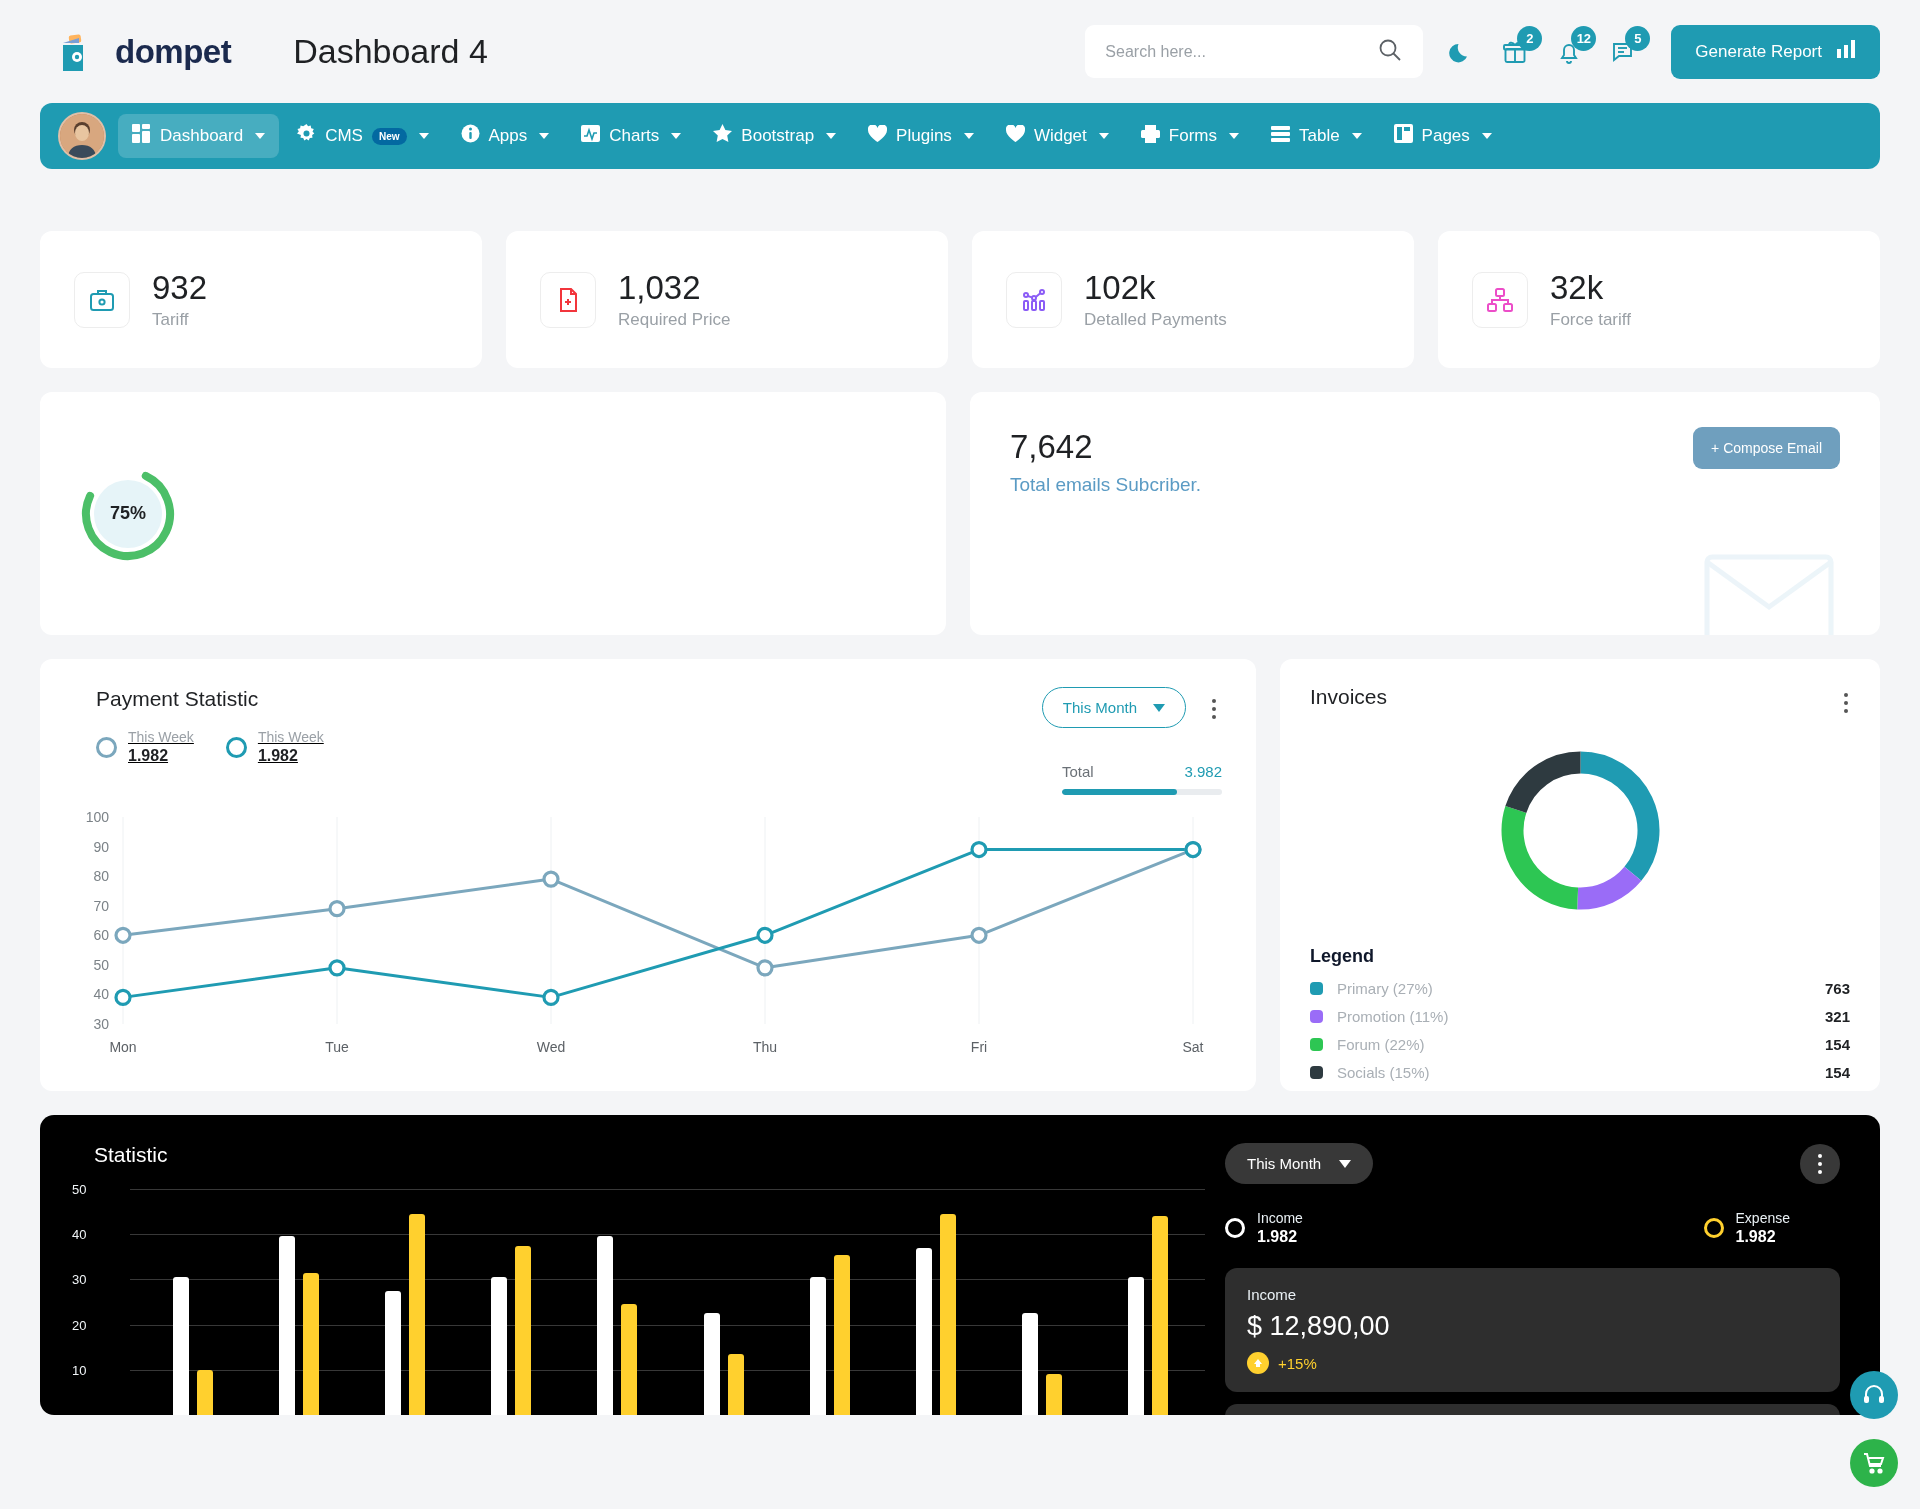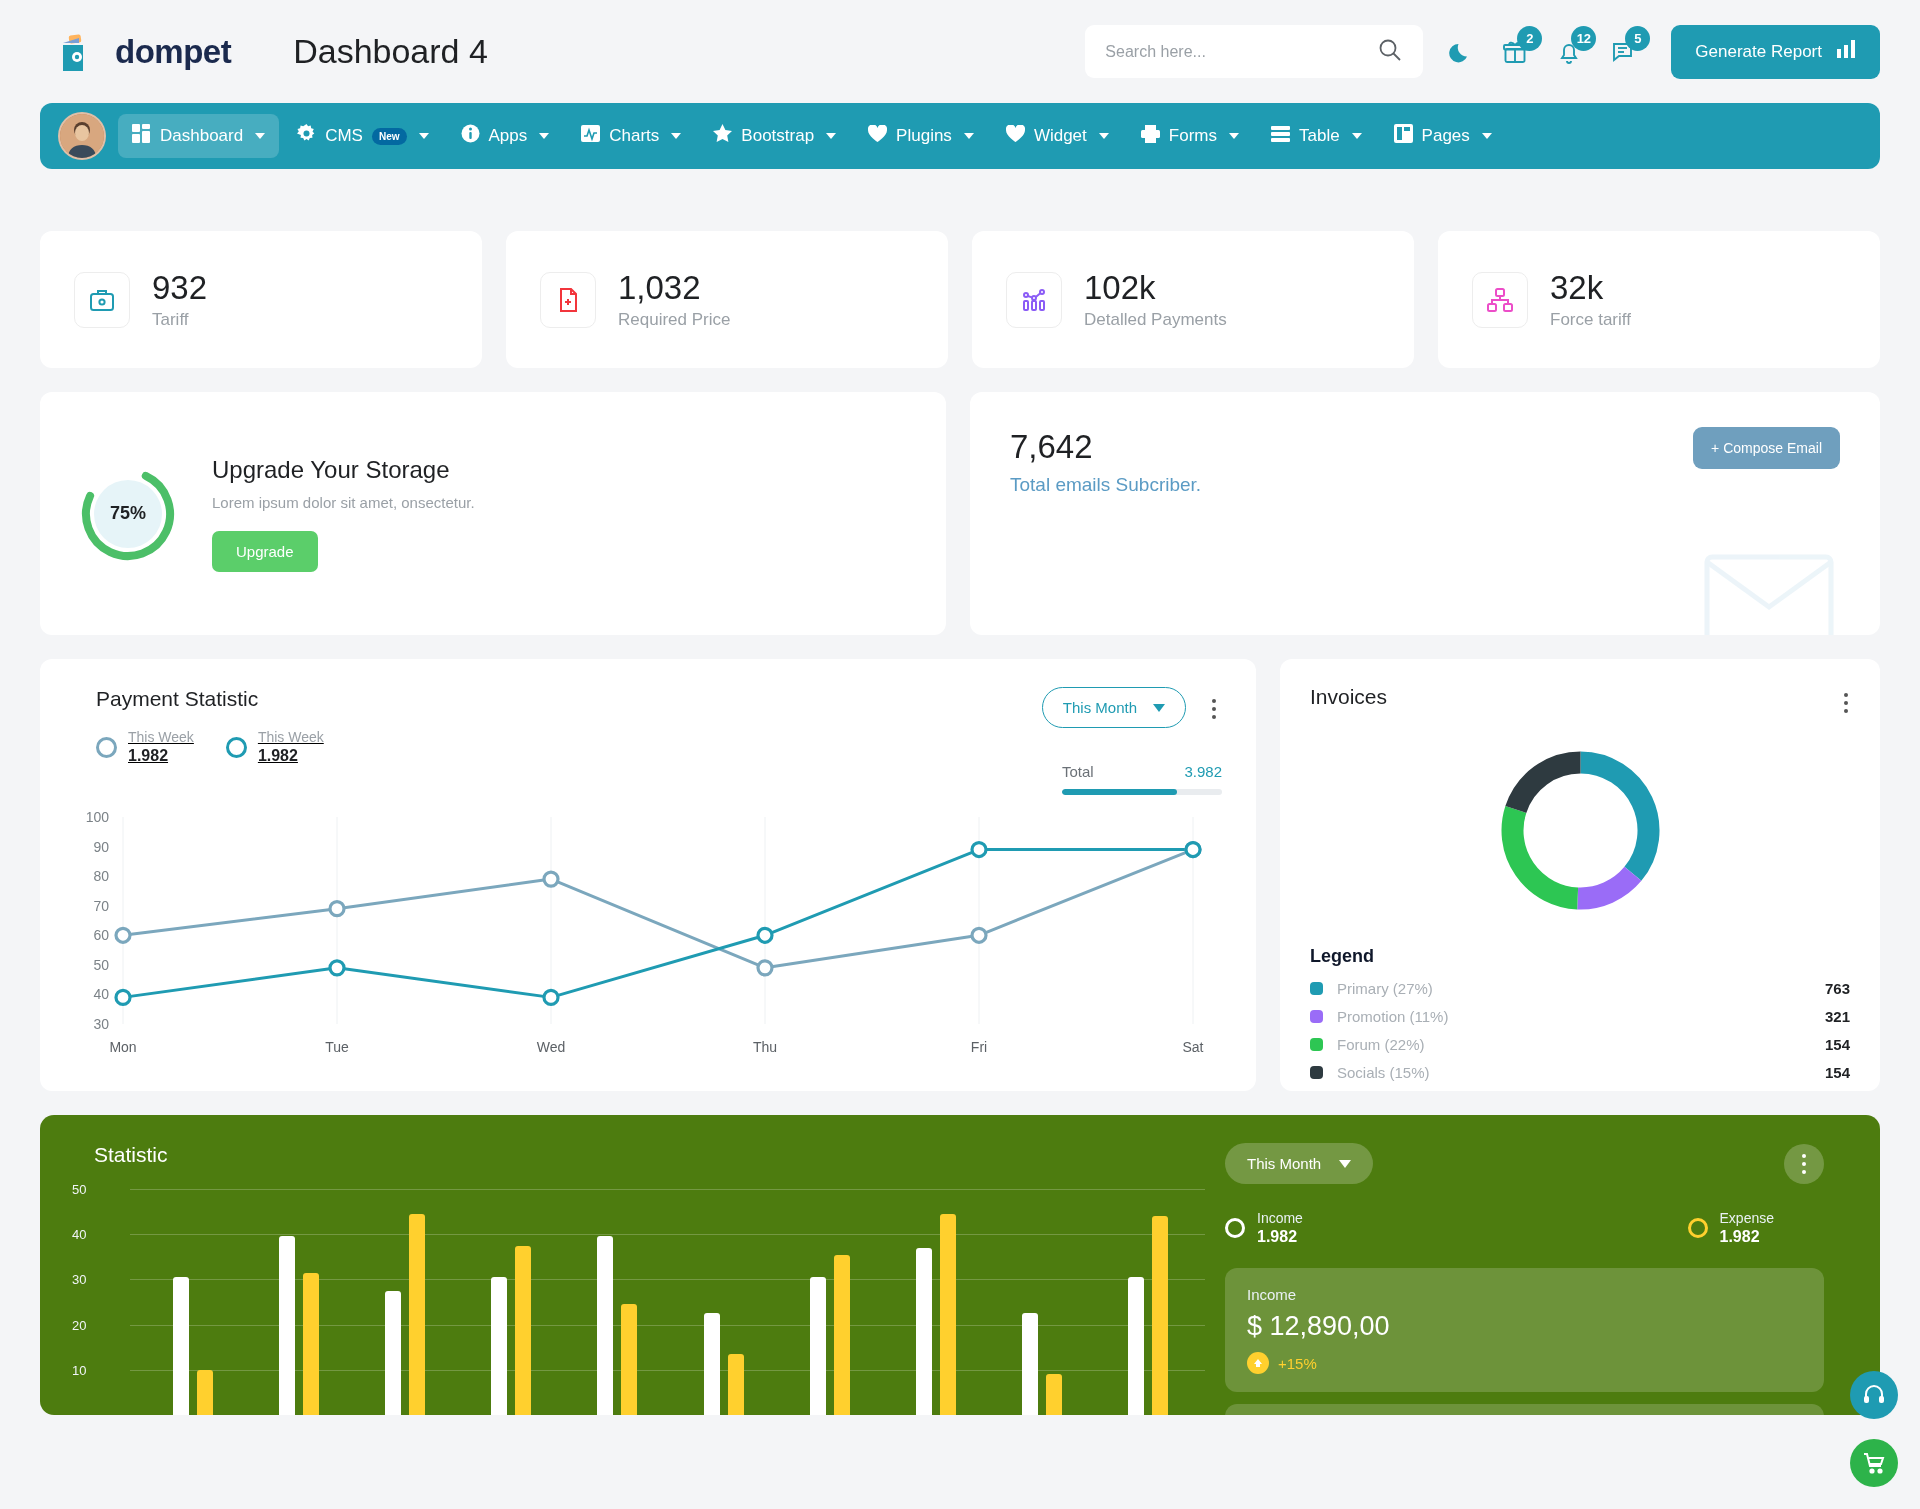--- a/index.html
+++ b/index.html
@@ -110,22 +110,22 @@
   .total-fill { height: 100%; background: #1f9bb2; border-radius: 3px; }
   .inv-card { flex: 1; height: 432px; padding: 26px 30px; position: relative; }
   .inv-title { font-size: 21px; color: #1f2124; }
   .legend-hd { font-size: 18px; font-weight: 700; color: #0f172a; margin-bottom: 13px; }
   .lrow { display: flex; align-items: center; font-size: 15px; margin-bottom: 11px; }
   .lrow .sw { width: 13px; height: 13px; border-radius: 4px; margin-right: 14px; flex: none; }
   .lrow .nm { color: #a9afb5; }
   .lrow .vl { margin-left: auto; color: #1f2124; font-weight: 700; }
   
   .stat-panel {
-    margin-top: 24px; background: #4d7c0f; border-radius: 14px; height: 300px;
-    display: flex; padding: 28px 16px 0 0; position: relative; overflow: hidden;
+    margin-top: 24px; background: #000000; border-radius: 14px; height: 300px;
+    display: flex; padding: 28px 0 0 0; position: relative; overflow: hidden;
   }
   .sp-left { width: 1175px; position: relative; padding-left: 28px; }
   .sp-title { font-size: 21px; color: #fff; margin-left: 26px; }
   .barchart { position: absolute; left: 28px; right: 0; top: 46px; bottom: 0; }
   .bc-grid { position: absolute; left: 62px; right: 10px; top: 0; bottom: 0; }
   .bc-line { position: absolute; left: 0; right: 0; height: 1px; background: rgba(255,255,255,.22); }
   .bc-ytick { position: absolute; left: 0; font-size: 13px; color: #f0f4f7; transform: translateY(-50%); }
   .bc-bars { position: absolute; left: 72px; right: 14px; top: 0; bottom: 0; display: flex; align-items: flex-end; }
   .bc-group { flex: 1; display: flex; justify-content: center; align-items: flex-end; gap: 8px; height: 100%; }
   .bar { width: 16px; border-radius: 3px 3px 0 0; }
@@ -404,25 +404,20 @@
     </div>
   </div>
 
   <div class="mid-row">
     <div class="card storage-card">
       <div class="donut75">
         <svg width="100" height="100" viewBox="0 0 100 100">
           <circle cx="50" cy="50" r="42" fill="none" stroke="#4cbf68" stroke-width="8" stroke-linecap="round" stroke-dasharray="198 264" transform="rotate(-65 50 50)"></circle>
         </svg>
         <div class="hole">75%</div>
-      </div>
-      <div>
-        <div class="storage-h">Upgrade Your Storage</div>
-        <div class="storage-p">Lorem ipsum dolor sit amet, onsectetur.</div>
-        <button class="btn-upgrade">Upgrade</button>
       </div>
     </div>
 
     <div class="card email-card">
       <div class="email-num">7,642</div>
       <div class="email-sub">Total emails Subcriber.</div>
       <button class="btn-compose">+ Compose Email</button>
       <div class="env">
         <svg width="130" height="95" viewBox="0 0 130 95" fill="none" stroke="#bcd9ea" stroke-width="5">
           <rect x="3" y="3" width="124" height="89" rx="5"></rect>

